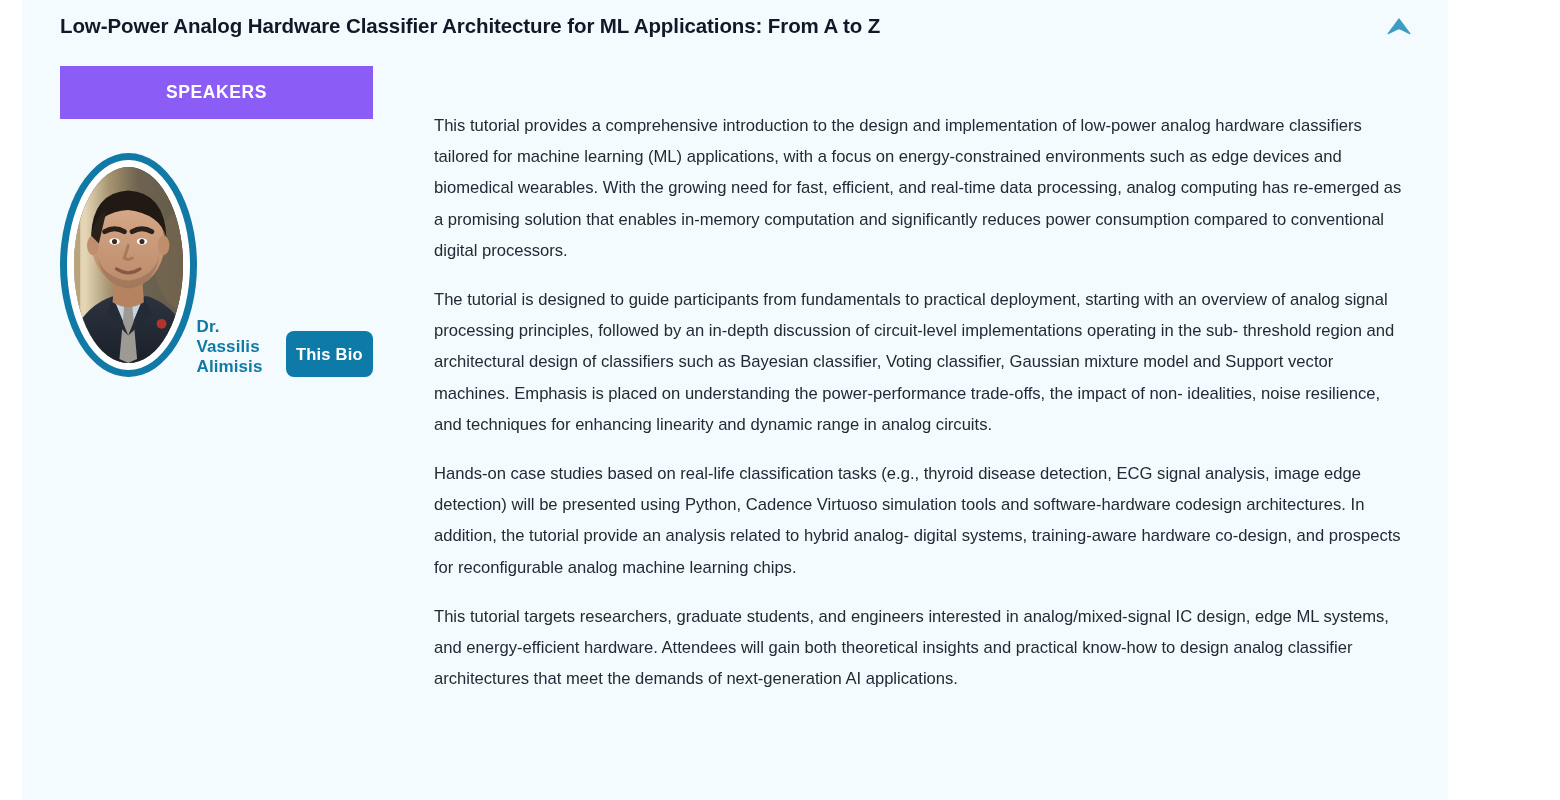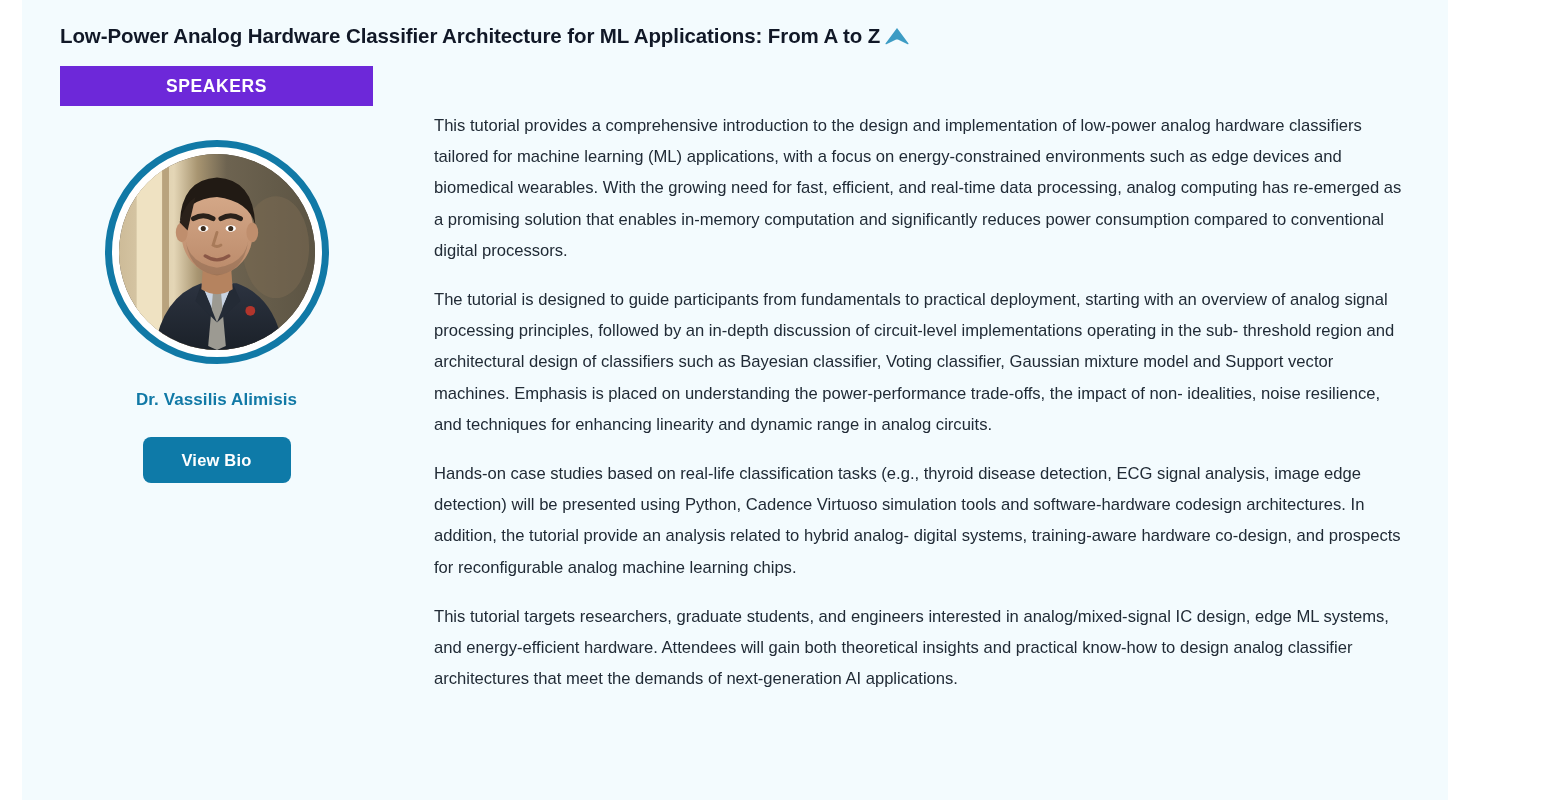--- a/index.html
+++ b/index.html
@@ -29,25 +29,26 @@
     width: 1426px;
     height: 800px;
     background: #f3fbfe;
     box-sizing: border-box;
   }
 
   
   .header-row {
     position: absolute;
     left: 38px;
-    top: 14px;
+    top: 4px;
     width: 1360px;
     height: 44px;
     display: flex;
     align-items: center;
+    justify-content: space-between;
   }
 
   .session-title {
     font-size: 20.5px;
     font-weight: bold;
     color: #111827;
     letter-spacing: -0.1px;
     line-height: 28px;
     white-space: nowrap;
   }
@@ -81,37 +82,37 @@
   .col-spacer {
     width: 61px;
     flex: none;
   }
   .col-abstract {
     width: 978px;
     flex: none;
   }
 
   .section-bar {
-    height: 40px;
-    background: #6d28d9;
+    height: 53px;
+    background: #8b5cf6;
     display: flex;
     align-items: center;
     justify-content: center;
     color: #ffffff;
     font-size: 17.5px;
     font-weight: bold;
     letter-spacing: 0.6px;
   }
 
   
   .speaker-card {
     padding-top: 34px;
     display: flex;
-    flex-direction: column;
-    align-items: center;
+    flex-direction: row;
+    align-items: flex-end;
   }
 
   .avatar-ring {
     width: 224px;
     height: 224px;
     border-radius: 50%;
     background: #ffffff;
     border: 7px solid #1179a6;
     box-sizing: border-box;
     padding: 7px;
@@ -245,21 +246,21 @@
 
                 <path d="M88 104 Q100 112 112 104" stroke="#8a5746" stroke-width="3.4" fill="none" stroke-linecap="round"></path>
 
                 <path d="M68 88 Q72 120 100 124 Q128 120 132 88 Q128 112 100 116 Q72 112 68 88 Z" fill="#6b4e3c" opacity="0.3"></path>
               </svg>
             </div>
           </div>
 
           <div class="speaker-name">Dr. Vassilis Alimisis</div>
 
-          <button class="view-bio-button">View Bio</button>
+          <button class="view-bio-button">This Bio</button>
         </div>
       </div>
 
       <div class="col-spacer"></div>
 
       <div class="col-abstract">
 
         <div class="abstract-body">
           <p class="abstract-paragraph">This tutorial provides a comprehensive introduction to the design and implementation of low-power analog hardware classifiers tailored for machine learning (ML) applications, with a focus on energy-constrained environments such as edge devices and biomedical wearables. With the growing need for fast, efficient, and real-time data processing, analog computing has re-emerged as a promising solution that enables in-memory computation and significantly reduces power consumption compared to conventional digital processors.</p>
           <p class="abstract-paragraph">The tutorial is designed to guide participants from fundamentals to practical deployment, starting with an overview of analog signal processing principles, followed by an in-depth discussion of circuit-level implementations operating in the sub- threshold region and architectural design of classifiers such as Bayesian classifier, Voting classifier, Gaussian mixture model and Support vector machines. Emphasis is placed on understanding the power-performance trade-offs, the impact of non- idealities, noise resilience, and techniques for enhancing linearity and dynamic range in analog circuits.</p>

